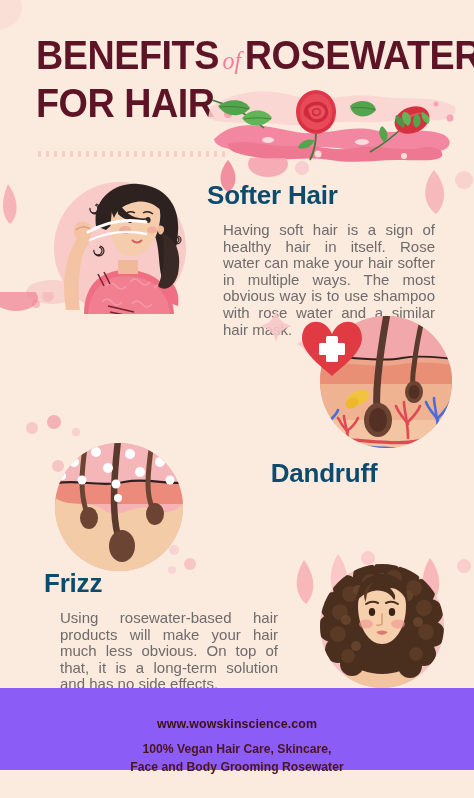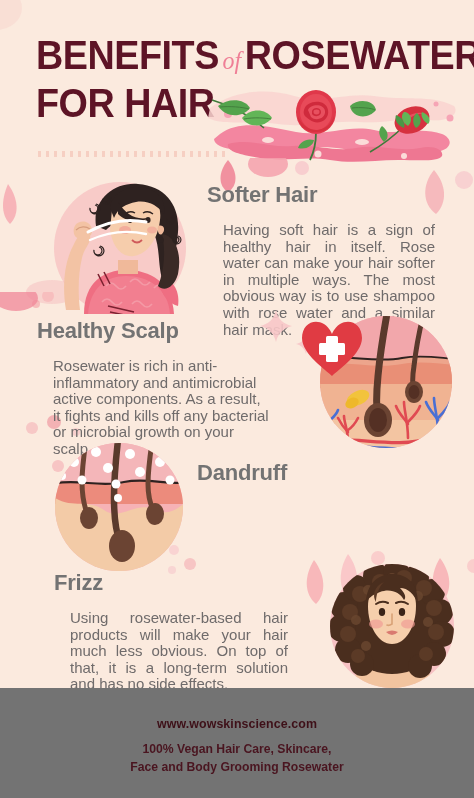--- a/index.html
+++ b/index.html
@@ -38,32 +38,32 @@
     background-image:repeating-linear-gradient(to right,#f6cfc2 0px,#f6cfc2 3px,transparent 3px,transparent 8px);
   }
 
   
   .splash{position:absolute;left:198px;top:82px;width:262px;height:86px;}
 
   
   .section{position:absolute;}
   .sec-text{position:absolute;}
   .sec-h{
-    font-size:22px;font-weight:bold;color:#737373;
+    font-size:26px;font-weight:bold;color:#0c4a6e;
     margin:0 0 6px 0;letter-spacing:-0.2px;line-height:22px;
   }
   .sec-p{
     font-size:15px;line-height:16.6px;color:#6f6b6b;margin:16px;
   }
   .just{text-align:justify;}
 
   .art{position:absolute;}
 
   
-  .footer{position:absolute;left:0;top:688px;width:474px;height:110px;background:#737373;}
+  .footer{position:absolute;left:0;top:688px;width:474px;height:82px;background:#8b5cf6;}
   .foot-url{
     position:absolute;left:0;top:29px;width:474px;text-align:center;
     font-size:12.4px;font-weight:bold;color:#3e1018;letter-spacing:0.1px;
   }
   .foot-sub{
     position:absolute;left:0;top:52px;width:474px;text-align:center;
     font-size:12.2px;font-weight:bold;color:#4a1520;line-height:18px;
   }
 
   
@@ -226,24 +226,20 @@
     <svg style="position:absolute;left:-10px;top:-20px;width:70px;height:46px;" viewBox="0 0 70 46">
       <ellipse cx="26" cy="6" rx="22" ry="13" fill="#f08798" opacity="0.75"></ellipse>
       <circle cx="58" cy="4" r="6" fill="#f6b5b8" opacity="0.7"></circle>
     </svg>
     <svg style="position:absolute;left:20px;top:100px;width:100px;height:40px;" viewBox="0 0 100 40">
       <circle cx="12" cy="16" r="6" fill="#f5bcbd" opacity="0.75"></circle>
       <circle cx="34" cy="10" r="7" fill="#f09aa2" opacity="0.7"></circle>
       <circle cx="56" cy="20" r="4" fill="#f7c9c9" opacity="0.8"></circle>
     </svg>
 
-    <div class="sec-text" style="left:37px;top:8px;width:250px;">
-      <h2 class="sec-h">Healthy Scalp</h2>
-      <p class="sec-p">Rosewater is rich in anti-inflammatory and antimicrobial active components. As a result, it fights and kills off any bacterial or microbial growth on your scalp.</p>
-    </div>
 
     <svg class="art" style="left:292px;top:-4px;width:176px;height:146px;" viewBox="0 0 176 146">
       <defs>
         <clipPath id="scalpClip">
             <circle cx="94" cy="74" r="66"></circle>
           </clipPath>
       </defs>
 
       <circle cx="94" cy="74" r="66" fill="#f5b3b6"></circle>
       <g clip-path="url(#scalpClip)">
@@ -290,21 +286,21 @@
         <path d="M20,134 C60,126 100,142 140,130 C158,124 172,128 180,126" stroke="#e04a52" stroke-width="3.4" fill="none"></path>
         <path d="M20,140 C60,132 100,148 140,136 C158,130 172,134 180,132" stroke="#4a6fd4" stroke-width="3.4" fill="none"></path>
       </g>
 
       <path d="M10,30 C10,16 22,10 32,16 C38,20 40,26 40,26 C40,26 42,20 48,16 C58,10 70,16 70,30 C70,46 46,62 40,68 C34,62 10,46 10,30 Z" fill="#e03b43"></path>
       <rect x="34" y="28" width="12" height="26" rx="1.5" fill="#ffffff"></rect>
       <rect x="27" y="35" width="26" height="12" rx="1.5" fill="#ffffff"></rect>
     </svg>
   </div>
 
-  <div class="section" style="left:0;top:440px;width:474px;height:140px;">
+  <div class="section" style="left:0;top:440px;width:474px;height:140px;text-align:center;">
 
     <svg style="position:absolute;left:40px;top:12px;width:40px;height:40px;" viewBox="0 0 40 40">
       <circle cx="18" cy="14" r="6" fill="#f6bcbd" opacity="0.8"></circle>
       <circle cx="34" cy="28" r="4" fill="#f8cfd0" opacity="0.8"></circle>
     </svg>
     <svg style="position:absolute;left:160px;top:96px;width:50px;height:50px;" viewBox="0 0 50 50">
       <circle cx="14" cy="14" r="5" fill="#f8cfd0" opacity="0.85"></circle>
       <circle cx="30" cy="28" r="6" fill="#f6bcbd" opacity="0.8"></circle>
       <circle cx="12" cy="34" r="4" fill="#f8cfd0" opacity="0.8"></circle>
     </svg>
@@ -343,21 +339,21 @@
           <circle cx="10" cy="36" r="4"></circle>
         </g>
       </g>
     </svg>
 
     <div class="sec-text" style="left:197px;top:22px;width:254px;">
       <h2 class="sec-h">Dandruff</h2>
     </div>
   </div>
 
-  <div class="section" style="left:14px;top:560px;width:389px;height:130px;text-decoration:underline;">
+  <div class="section" style="left:4px;top:560px;width:389px;height:130px;text-decoration:underline;">
 
     <svg style="position:absolute;left:278px;top:-12px;width:196px;height:80px;" viewBox="0 0 196 80">
       <path d="M22,12 C34,28 34,46 24,56 C12,46 12,28 22,12 Z" fill="#f7b3b6" opacity="0.9"></path>
       <path d="M56,6 C68,22 68,42 58,52 C46,42 46,22 56,6 Z" fill="#f9c4c6" opacity="0.9"></path>
       <circle cx="86" cy="10" r="7" fill="#f9c9c9" opacity="0.85"></circle>
       <path d="M148,10 C160,26 160,44 150,54 C138,44 138,26 148,10 Z" fill="#f7b3b6" opacity="0.9"></path>
       <circle cx="182" cy="18" r="7" fill="#f9c9c9" opacity="0.85"></circle>
     </svg>
 
     <div class="sec-text" style="left:40px;top:12px;width:250px;">

